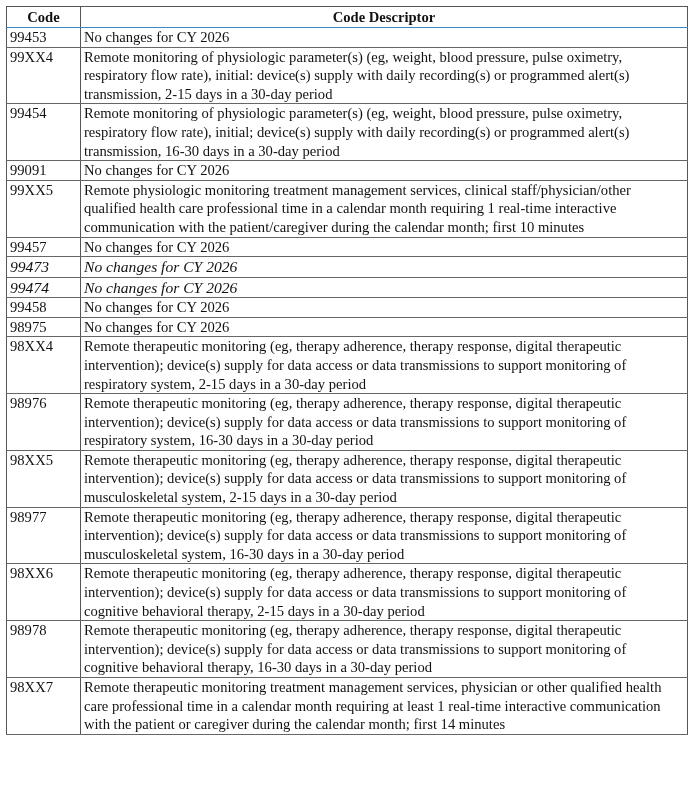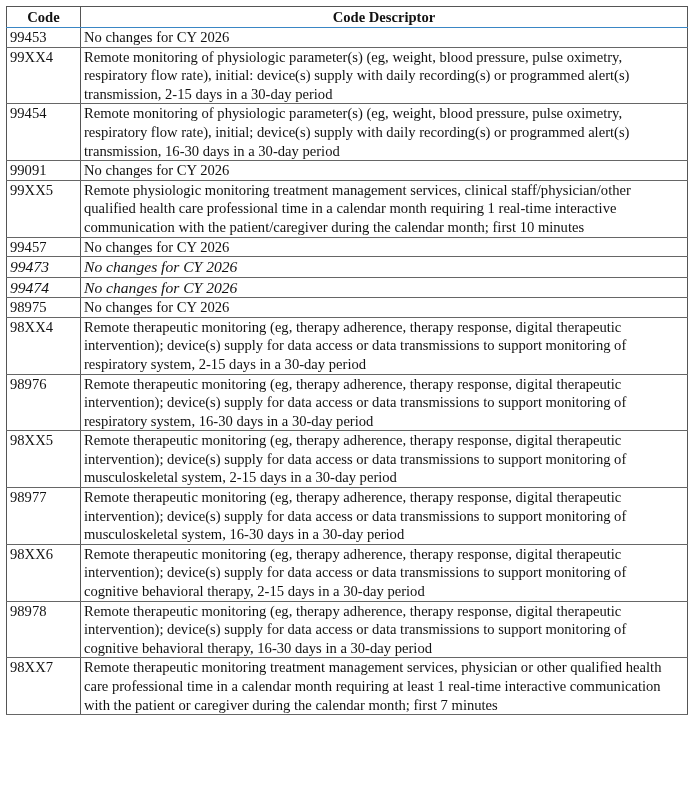--- a/index.html
+++ b/index.html
@@ -67,20 +67,24 @@
       <td>No changes for CY 2026</td>
     </tr>
     <tr class="big thick-top">
       <td class="code">99473</td>
       <td>No changes for CY 2026</td>
     </tr>
     <tr class="big">
       <td class="code">99474</td>
       <td>No changes for CY 2026</td>
     </tr>
+    <tr class="thick-top">
+      <td class="code">99458</td>
+      <td>No changes for CY 2026</td>
+    </tr>
     <tr class="blue-top">
       <td class="code">98975</td>
       <td>No changes for CY 2026</td>
     </tr>
     <tr>
       <td class="code">98XX4</td>
       <td>Remote therapeutic monitoring (eg, therapy adherence, therapy response, digital therapeutic intervention); device(s) supply for data access or data transmissions to support monitoring of respiratory system, 2-15 days in a 30-day period</td>
     </tr>
     <tr>
       <td class="code">98976</td>
@@ -97,16 +101,16 @@
     <tr>
       <td class="code">98XX6</td>
       <td>Remote therapeutic monitoring (eg, therapy adherence, therapy response, digital therapeutic intervention); device(s) supply for data access or data transmissions to support monitoring of cognitive behavioral therapy, 2-15 days in a 30-day period</td>
     </tr>
     <tr>
       <td class="code">98978</td>
       <td>Remote therapeutic monitoring (eg, therapy adherence, therapy response, digital therapeutic intervention); device(s) supply for data access or data transmissions to support monitoring of cognitive behavioral therapy, 16-30 days in a 30-day period</td>
     </tr>
     <tr>
       <td class="code">98XX7</td>
-      <td>Remote therapeutic monitoring treatment management services, physician or other qualified health care professional time in a calendar month requiring at least 1 real-time interactive communication with the patient or caregiver during the calendar month; first 7 minutes</td>
+      <td>Remote therapeutic monitoring treatment management services, physician or other qualified health care professional time in a calendar month requiring at least 1 real-time interactive communication with the patient or caregiver during the calendar month; first 14 minutes</td>
     </tr>
   </tbody>
 </table>
 
 </body></html>

